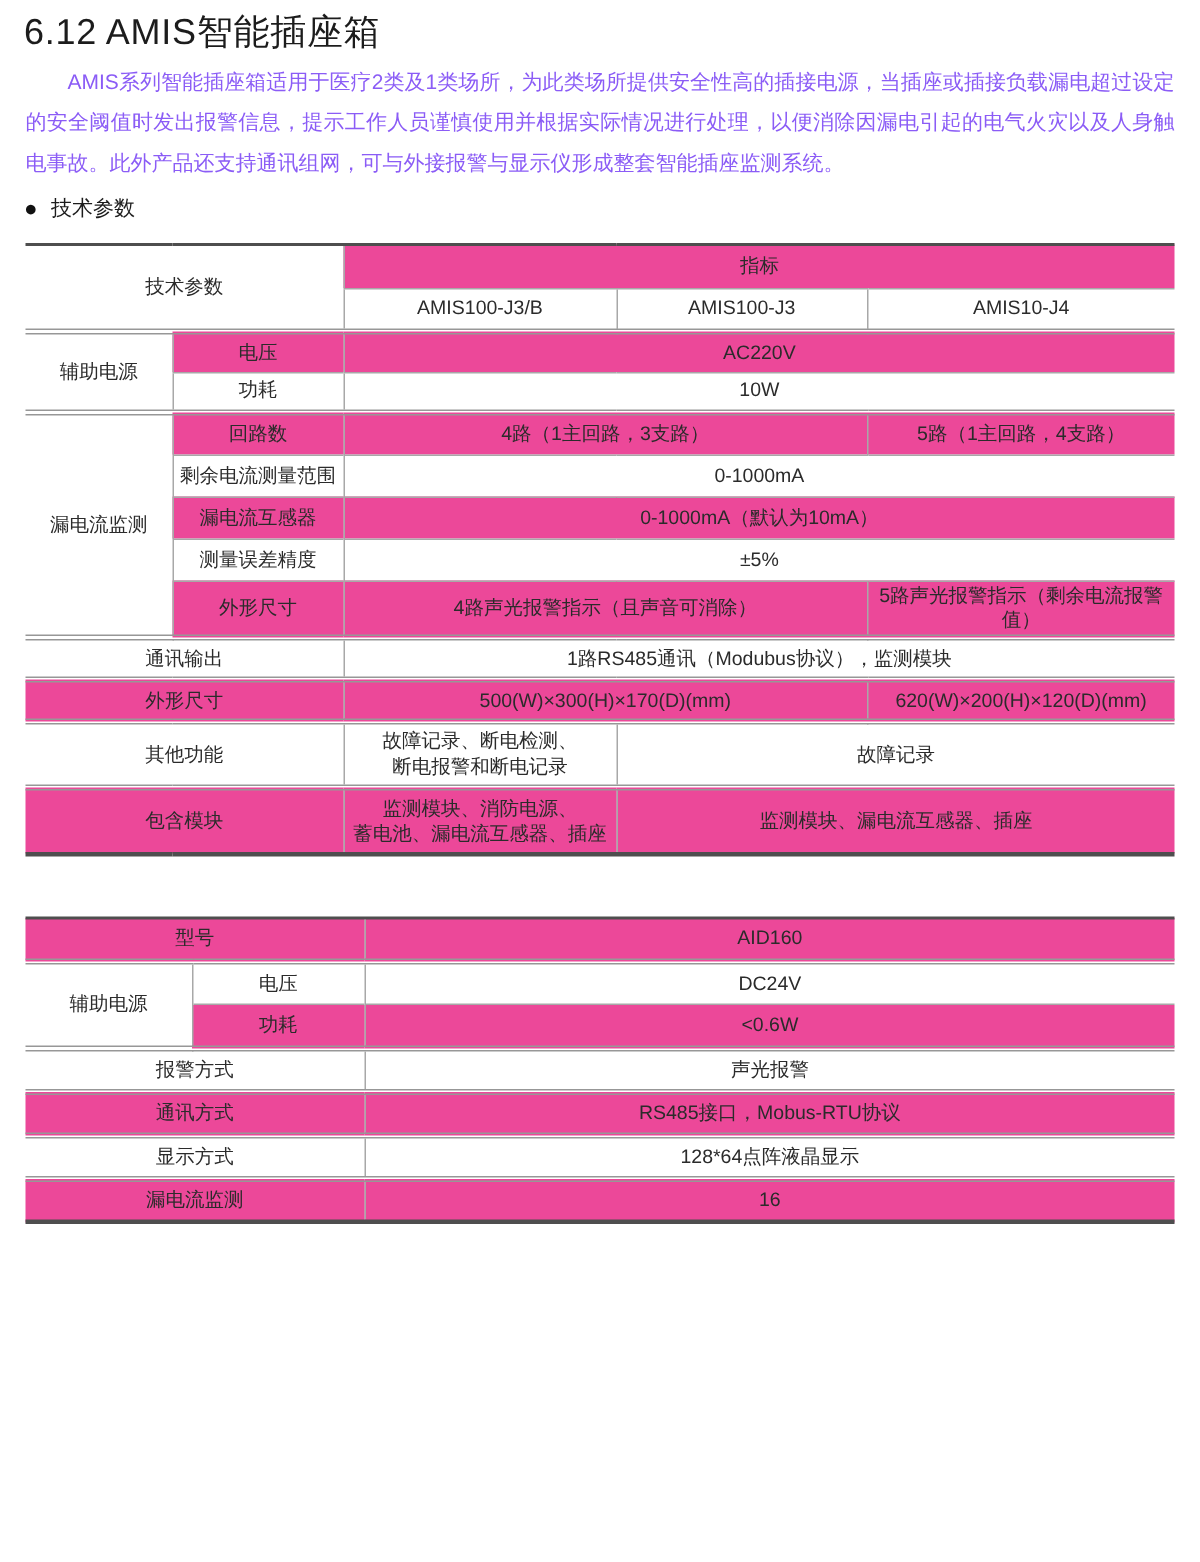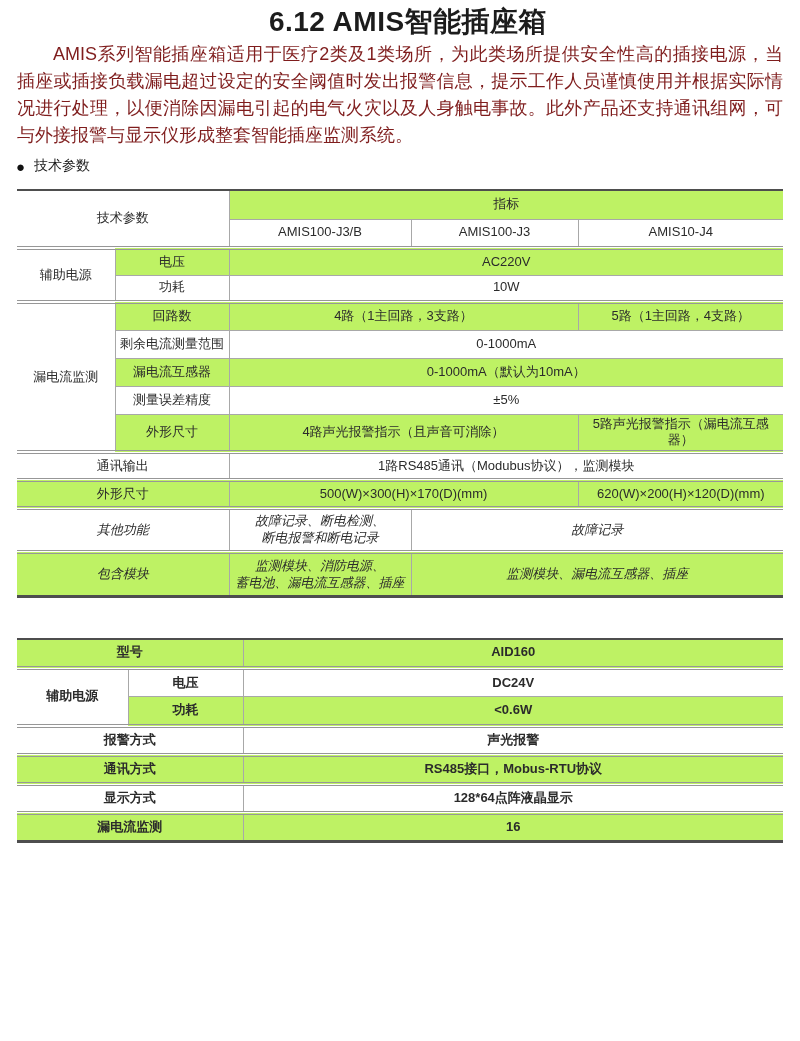--- a/index.html
+++ b/index.html
@@ -3,51 +3,51 @@
 <meta charset="utf-8">
 <style>
   * { box-sizing: border-box; }
   html, body { margin: 0; padding: 0; }
   body {
     width: 800px; height: 1041px; background: #ffffff;
     font-family: "Liberation Sans", "DejaVu Sans", sans-serif;
     color: #222222; overflow: hidden;
   }
   .sec-heading {
-    margin: 10px 0 0 16px; font-size: 28px; font-weight: bold;
-    color: #1c1c1c; line-height: 24px; letter-spacing: 0.5px; text-align: center;
+    margin: 10px 0 0 16px; font-size: 24px; font-weight: normal;
+    color: #1c1c1c; line-height: 24px; letter-spacing: 0.5px;
   }
   .sec-heading.second { margin-top: 33px; }
   .para {
-    margin: 7px 17px 0 17px; font-size: 18px; line-height: 27px;
-    text-align: justify; text-indent: 2em; color: #7f1d1d;
+    margin: 7px 17px 0 17px; font-size: 14px; line-height: 27px;
+    text-align: justify; text-indent: 2em; color: #8b5cf6;
   }
   .bullet-line {
     margin: 8px 0 0 16px; display: flex; align-items: center; gap: 9px;
     font-size: 14px; color: #1c1c1c;
   }
   .bullet-dot { font-size: 15px; line-height: 1; color: #111; }
 
   table.spec {
     border-collapse: collapse; table-layout: fixed; width: 766px;
     margin: 14px 0 0 17px; font-size: 13px; color: #2b2b2b;
   }
-  table.spec2 { margin-top: 40px; font-weight: bold; }
+  table.spec2 { margin-top: 40px; }
   table.spec td {
     text-align: center; vertical-align: middle; padding: 1px 3px;
     border-top: 1px solid #a8a8a8; line-height: 1.3;
   }
   table.spec tr.sec > td { border-top: 4px double #979797; }
   table.spec td.top { border-top: 2px solid #4e4e4e; }
   table.spec tr.last > td { border-bottom: 3px solid #4e4e4e; }
   td.vl { border-left: 1px solid #a8a8a8; }
-  td.shade { background: #bef264; }
+  td.shade { background: #ec4899; }
   td.pre { white-space: pre-line; line-height: 1.45; }
   tr.h29 { height: 29px; } tr.h25 { height: 29px; } tr.h27 { height: 27px; }
-  tr.h28 { height: 28px; } tr.h44 { height: 44px; font-style: italic; }
+  tr.h28 { height: 28px; } tr.h44 { height: 44px; }
 </style>
 </head>
 <body>
 
 <div class="doc">
 
   <div class="sec-heading">6.12 AMIS智能插座箱</div>
 
   <div class="para">AMIS系列智能插座箱适用于医疗2类及1类场所，为此类场所提供安全性高的插接电源，当插座或插接负载漏电超过设定的安全阈值时发出报警信息，提示工作人员谨慎使用并根据实际情况进行处理，以便消除因漏电引起的电气火灾以及人身触电事故。此外产品还支持通讯组网，可与外接报警与显示仪形成整套智能插座监测系统。</div>
 
@@ -99,21 +99,21 @@
         <td class="vl shade">漏电流互感器</td>
         <td class="vl shade" colspan="3">0-1000mA（默认为10mA）</td>
       </tr>
       <tr class="h28">
         <td class="vl">测量误差精度</td>
         <td class="vl" colspan="3">±5%</td>
       </tr>
       <tr class="h28">
         <td class="vl shade">外形尺寸</td>
         <td class="vl shade" colspan="2">4路声光报警指示（且声音可消除）</td>
-        <td class="vl shade">5路声光报警指示（漏电流互感器）</td>
+        <td class="vl shade">5路声光报警指示（剩余电流报警值）</td>
       </tr>
 
       <tr class="sec h28">
         <td colspan="2">通讯输出</td>
         <td class="vl" colspan="3">1路RS485通讯（Modubus协议），监测模块</td>
       </tr>
 
       <tr class="sec h28">
         <td class="shade" colspan="2">外形尺寸</td>
         <td class="vl shade" colspan="2">500(W)×300(H)×170(D)(mm)</td>

